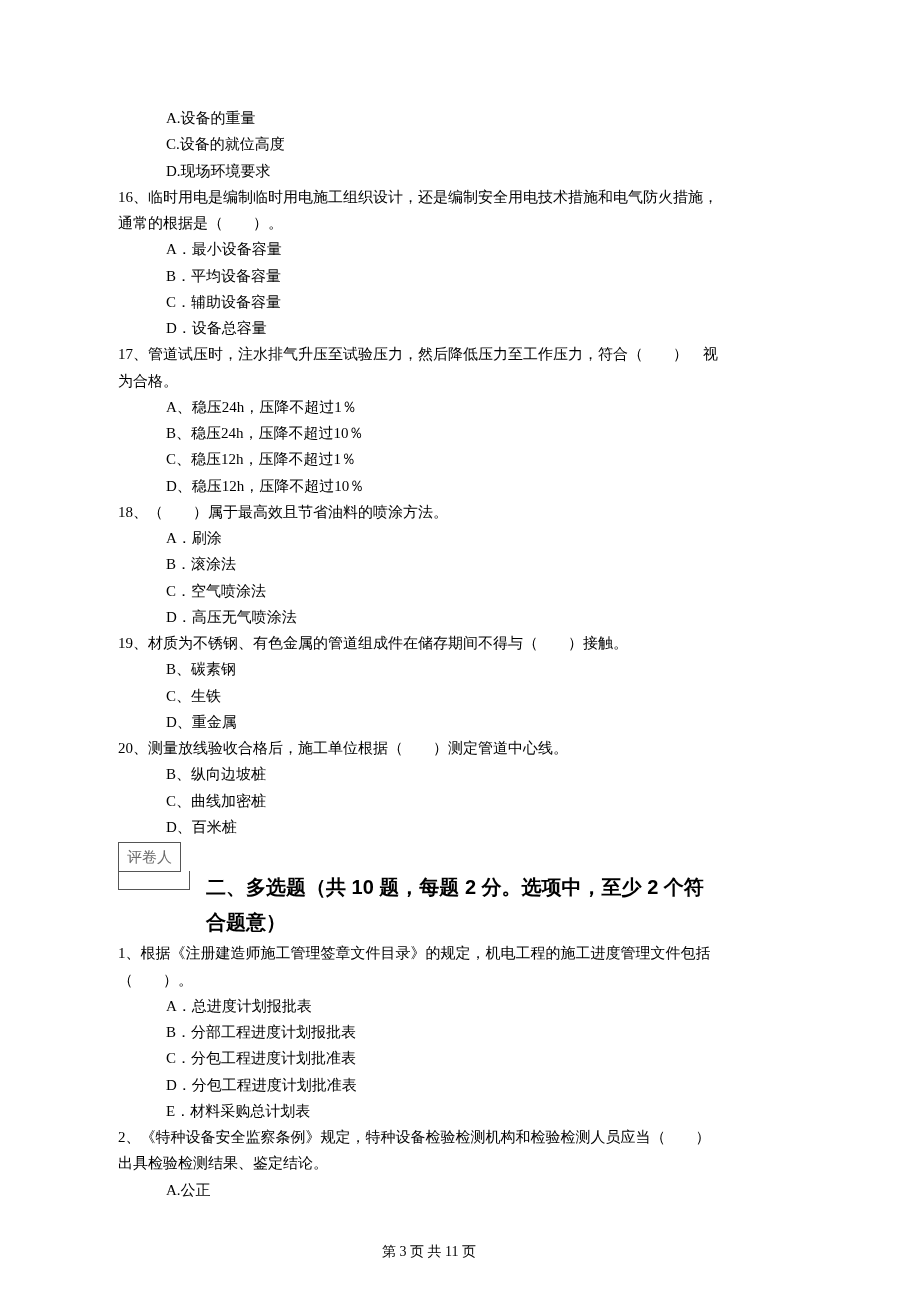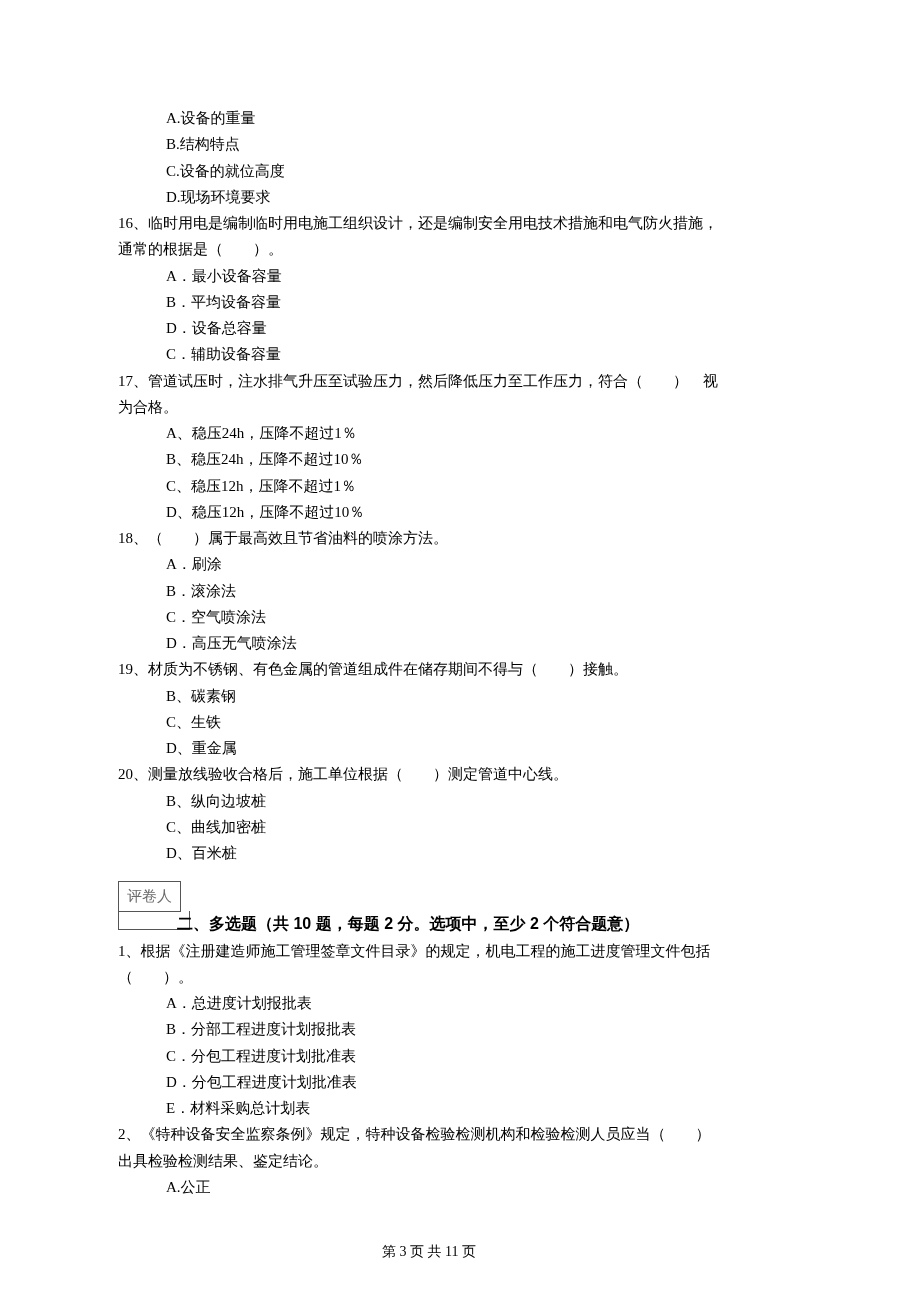--- a/index.html
+++ b/index.html
@@ -18,21 +18,21 @@
     padding: 105px 118px 40px 118px;
     position: relative;
   }
   .option {
     padding-left: 48px;
   }
   .question-text {
     padding-left: 0;
   }
   .grader-box-wrap {
-    margin-top: 15px;
+    margin-top: 2px;
     margin-bottom: 2px;
   }
   .grader-box {
     display: inline-block;
     border: 1px solid #555;
     padding: 1px 8px;
     color: #6b6b6b;
     font-family: "SimSun", serif;
     font-size: 15px;
   }
@@ -40,49 +40,48 @@
     display: block;
     width: 70px;
     height: 18px;
     border: 1px solid #555;
     border-top: none;
     margin-top: -1px;
   }
   .section-heading {
     font-family: "SimHei", "黑体", sans-serif;
     font-weight: bold;
-    font-size: 16px;
+    font-size: 20px;
     margin-top: -22px;
-    padding-left: 59px;
+    padding-left: 88px;
   }
   .footer {
     position: absolute;
     bottom: 38px;
     left: 9px;
     width: 100%;
     text-align: center;
     font-size: 14px;
     color: #000;
   }
 </style>
 </head>
 <body>
 
 <div class="page">
 
   <div class="option">A.设备的重量</div>
-  <div class="option">B.结构特点</div>
   <div class="option">C.设备的就位高度</div>
   <div class="option">D.现场环境要求</div>
 
   <div class="question-text">16、临时用电是编制临时用电施工组织设计，还是编制安全用电技术措施和电气防火措施，通常的根据是（　　）。</div>
   <div class="option">A．最小设备容量</div>
   <div class="option">B．平均设备容量</div>
+  <div class="option">C．辅助设备容量</div>
   <div class="option">D．设备总容量</div>
-  <div class="option">C．辅助设备容量</div>
 
   <div class="question-text">17、管道试压时，注水排气升压至试验压力，然后降低压力至工作压力，符合（　　）　视为合格。</div>
   <div class="option">A、稳压24h，压降不超过1％</div>
   <div class="option">B、稳压24h，压降不超过10％</div>
   <div class="option">C、稳压12h，压降不超过1％</div>
   <div class="option">D、稳压12h，压降不超过10％</div>
 
   <div class="question-text">18、（　　）属于最高效且节省油料的喷涂方法。</div>
   <div class="option">A．刷涂</div>
   <div class="option">B．滚涂法</div>

